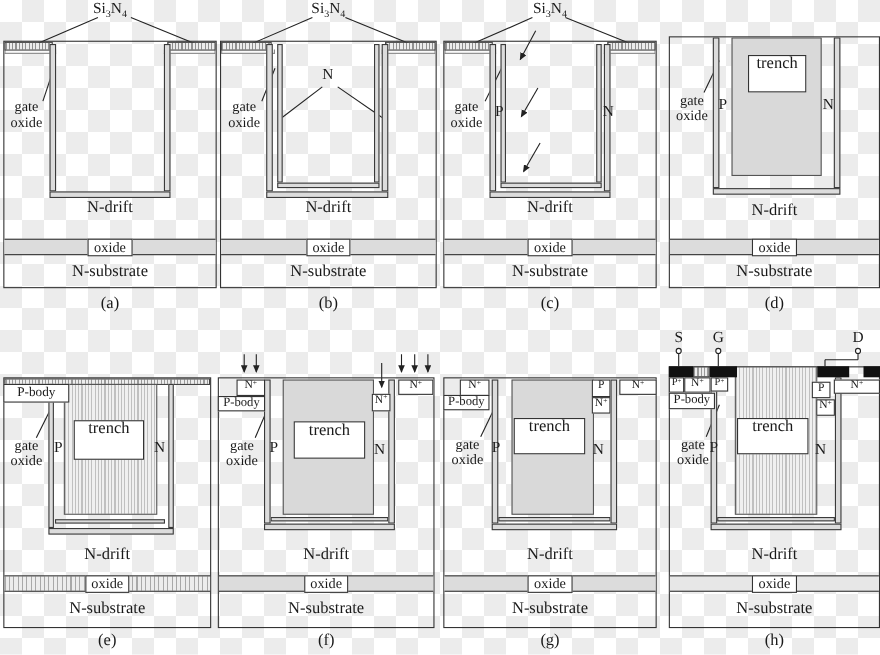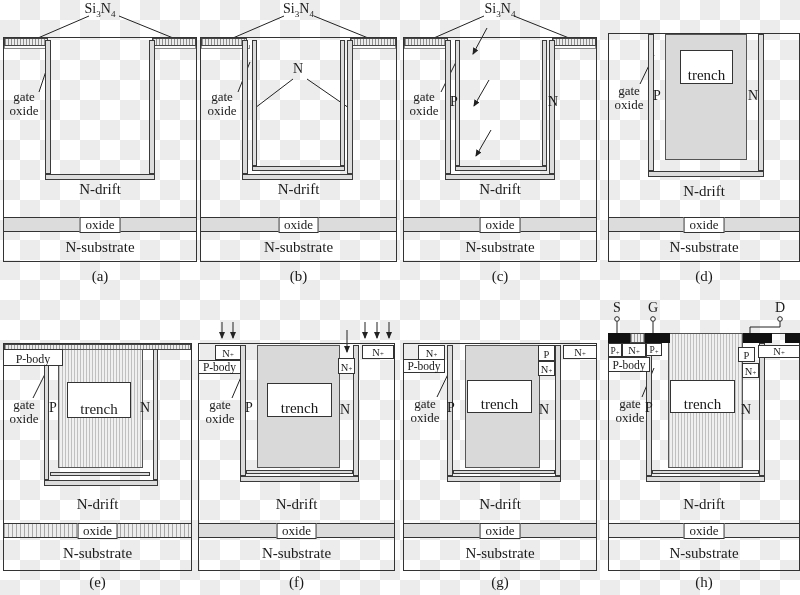--- a/index.html
+++ b/index.html
@@ -4,21 +4,21 @@
 <style>
   *{box-sizing:border-box;margin:0;padding:0}
   body{width:800px;height:595px;overflow:hidden}
   .stage{position:relative;width:800px;height:595px;
     background:conic-gradient(#ececec 90deg,#ffffff 90deg 180deg,#ececec 180deg 270deg,#ffffff 270deg);
     background-size:40px 40px;
     font-family:"Liberation Serif","DejaVu Serif",serif;color:#1a1a1a}
   .panel{position:absolute}
   .device{position:absolute;border:1px solid #333;width:100%}
   .txt{position:absolute;text-align:center;line-height:1.08}
-  .wbox{position:absolute;background:#fff;border:1px solid #333;display:flex;align-items:flex-end;justify-content:center;line-height:1}
+  .wbox{position:absolute;background:#fff;border:1px solid #333;display:flex;align-items:flex-start;justify-content:center;line-height:1}
   .cap{position:absolute;border:1px solid #444;background:repeating-linear-gradient(90deg,#909090 0 1px,#ececec 1px 3px)}
   .padline{position:absolute;height:4px;background:#fafafa;border:1px solid #888;border-top:none}
   .leg{position:absolute;background:#dcdcdc;border:1px solid #3a3a3a}
   .gray{position:absolute;background:#d9d9d9;border:1px solid #555}
   .stripe{position:absolute;background:repeating-linear-gradient(90deg,#c0c0c0 0 1px,#f0f0f0 1px 3px);border:1px solid #555}
   .hatchstrip{position:absolute;background:repeating-linear-gradient(90deg,#9a9a9a 0 1px,#ececec 1px 3px);border:1px solid #444}
   .band{position:absolute;left:1px;right:1px;height:15px;background:#dcdcdc;border-top:1px solid #333;border-bottom:1px solid #333}
   .band.striped{background:repeating-linear-gradient(90deg,#a8a8a8 0 1px,#ececec 1px 4px)}
   .band.lite{background:#e7e7e7}
   .bandlabel{position:absolute;left:50%;top:-1px;transform:translateX(-50%);background:#fff;border:1px solid #333;padding:0 5px;font-size:13px;line-height:14px;white-space:nowrap}

